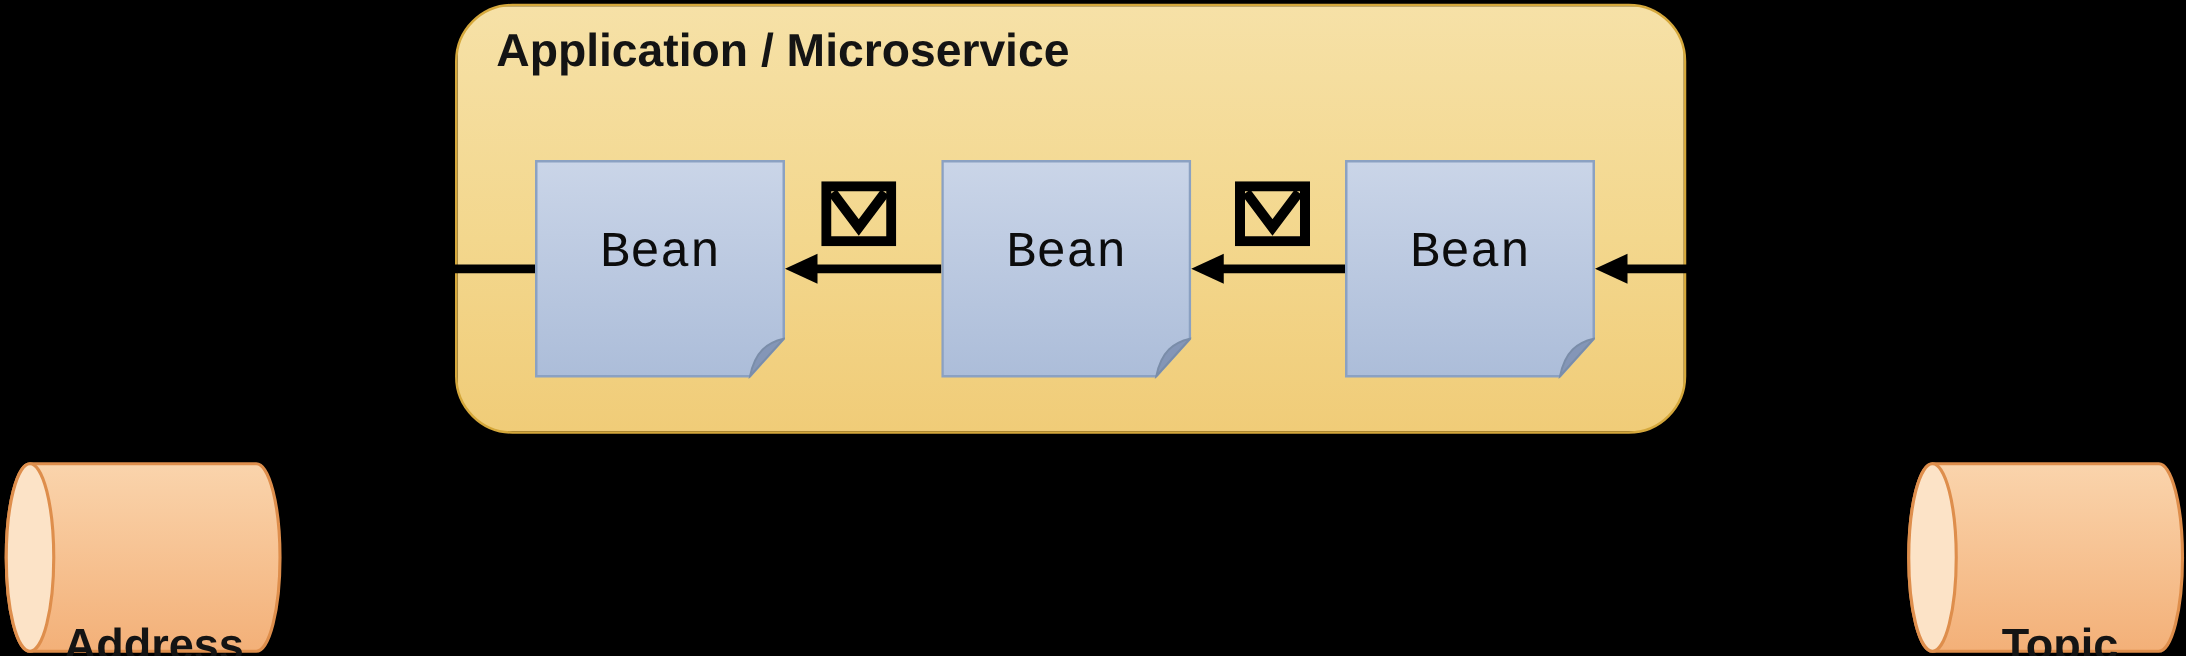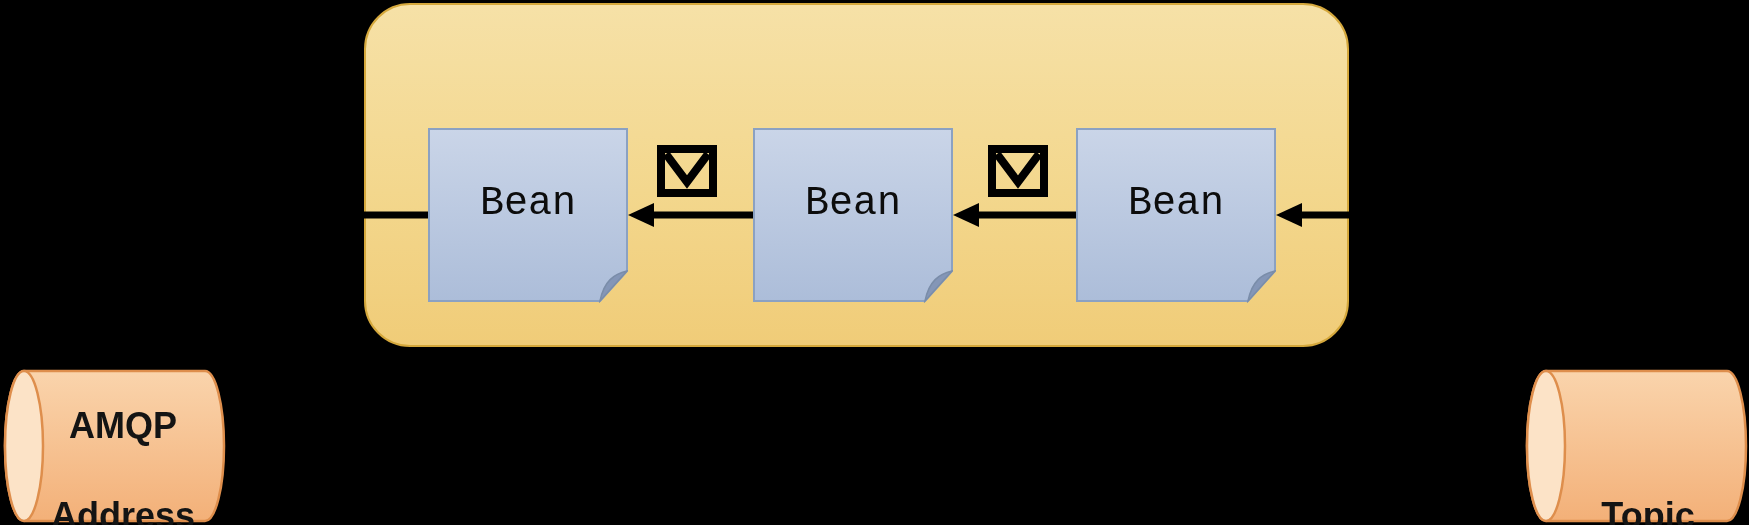--- a/index.html
+++ b/index.html
@@ -77,20 +77,21 @@
         <stop offset="1" stop-color="#ACBDD9"></stop>
       </linearGradient>
       <linearGradient id="cylGrad" x1="0" y1="0" x2="0" y2="1">
         <stop offset="0" stop-color="#FAD4AC"></stop>
         <stop offset="1" stop-color="#F3B078"></stop>
       </linearGradient>
     </defs>
   </svg>
 
   <div class="app-box"></div>
+  <div class="app-title">Application / Microservice</div>
 
   <svg class="arrows" width="1749" height="525" viewBox="0 0 1749 525">
 
     <line x1="240" y1="215" x2="430" y2="215" stroke="#000" stroke-width="7"></line>
 
     <line x1="753" y1="215" x2="651" y2="215" stroke="#000" stroke-width="7"></line>
     <polygon points="628,215 654,203 654,227" fill="#000"></polygon>
 
     <line x1="1076" y1="215" x2="976" y2="215" stroke="#000" stroke-width="7"></line>
     <polygon points="953,215 979,203 979,227" fill="#000"></polygon>
@@ -130,21 +131,21 @@
 
   <svg class="envelope envelope-2" width="60" height="52" viewBox="0 0 60 52">
     <rect x="4" y="4" width="52" height="44" fill="none" stroke="#000" stroke-width="8"></rect>
     <path d="M9,9 L30,37 L51,9" fill="none" stroke="#000" stroke-width="8"></path>
   </svg>
 
   <svg class="cylinder cyl-amqp" width="226" height="154" viewBox="0 0 226 154">
     <path d="M21,2 L202,2 A19,75 0 0 1 202,152 L21,152 A19,75 0 0 1 21,2 Z" fill="url(#cylGrad)" stroke="#DE8E4C" stroke-width="2.5"></path>
     <ellipse cx="21" cy="77" rx="19" ry="75" fill="#FCE3C7" stroke="#DE8E4C" stroke-width="2.5"></ellipse>
   </svg>
-  <div class="cyl-label cyl-label-amqp"><span>AMQP</span><br>
+  <div class="cyl-label cyl-label-amqp"><br>
     <span>Address</span></div>
 
   <svg class="cylinder cyl-kafka" width="226" height="154" viewBox="0 0 226 154">
     <path d="M21,2 L202,2 A19,75 0 0 1 202,152 L21,152 A19,75 0 0 1 21,2 Z" fill="url(#cylGrad)" stroke="#DE8E4C" stroke-width="2.5"></path>
     <ellipse cx="21" cy="77" rx="19" ry="75" fill="#FCE3C7" stroke="#DE8E4C" stroke-width="2.5"></ellipse>
   </svg>
   <div class="cyl-label cyl-label-kafka"><br>
     <span>Topic</span></div>
 
 </div>

